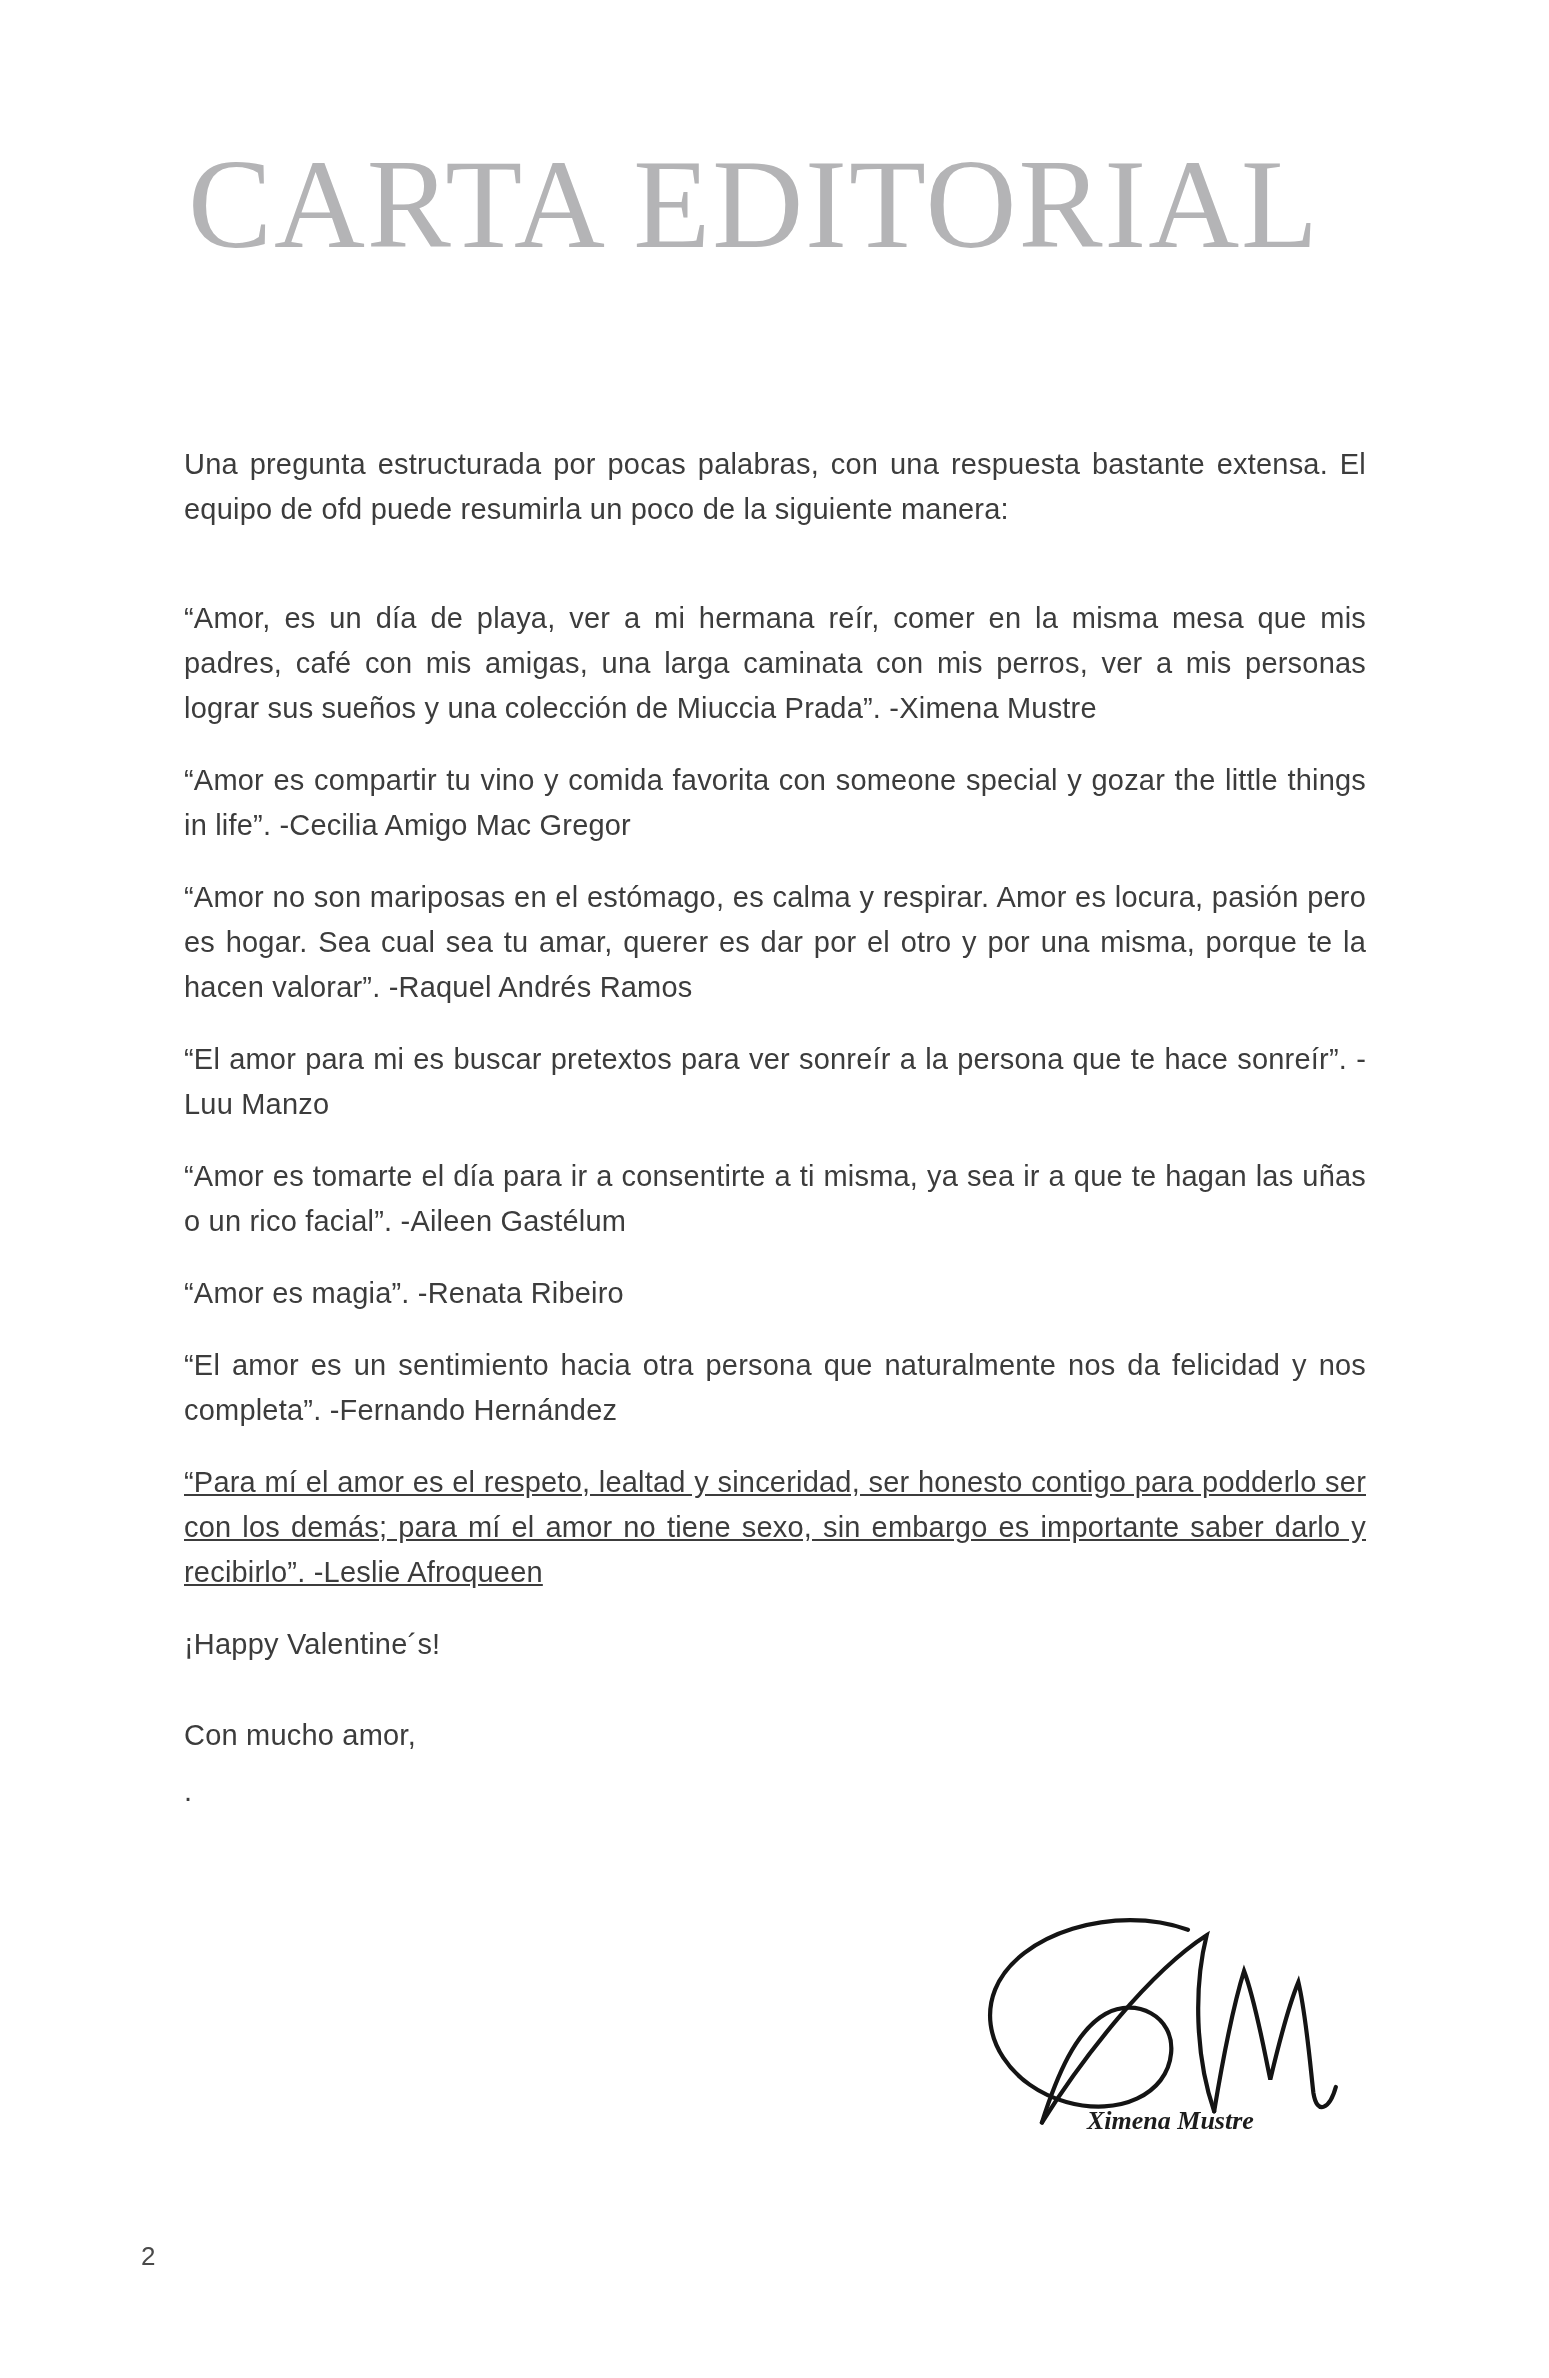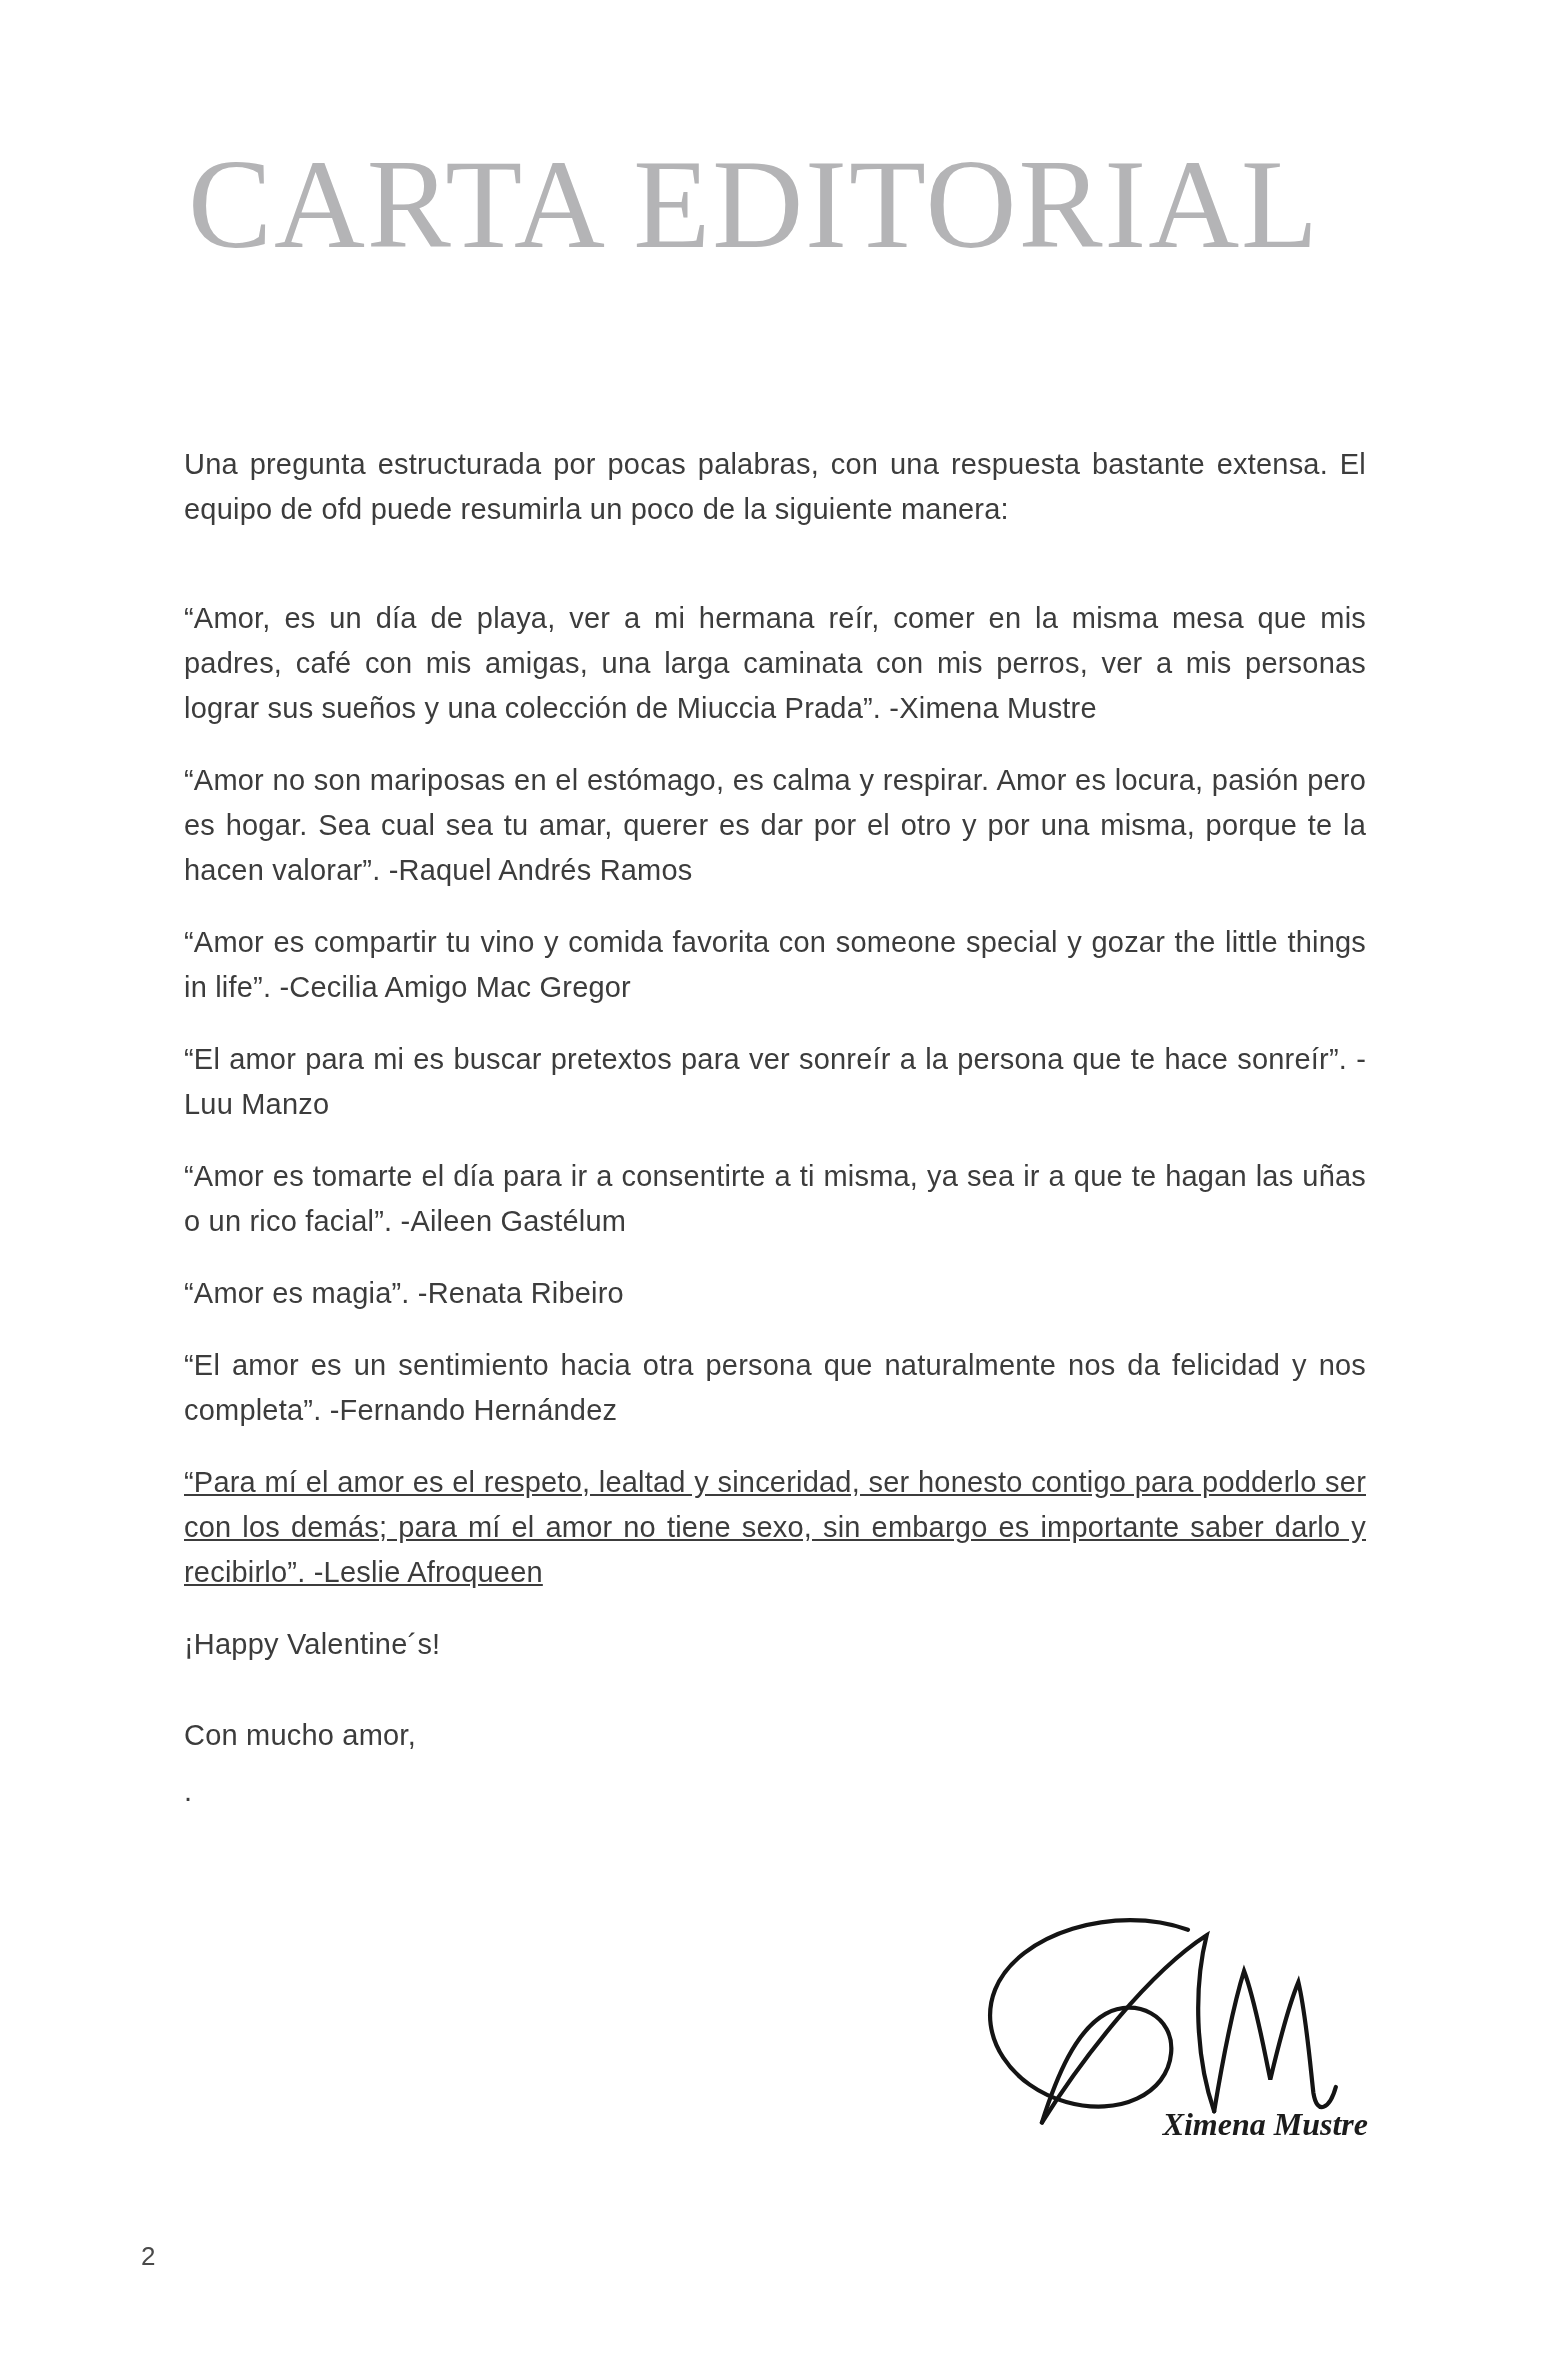--- a/index.html
+++ b/index.html
@@ -69,25 +69,24 @@
     left: 937px;
     top: 1911px;
     width: 412px;
     height: 234px;
   }
   .signature-name {
     position: absolute;
     left: 1087px;
     top: 2106px;
     width: 281px;
-    text-align: right;
     font-family: "Liberation Serif", serif;
     font-style: italic;
     font-weight: 600;
-    font-size: 32px;
+    font-size: 26px;
     color: #1c1c1c;
   }
   .page-number {
     position: absolute;
     left: 141px;
     top: 2241px;
     font-size: 26px;
     color: #4a4a4a;
   }
 </style>
@@ -97,23 +96,23 @@
 <div class="page">
 
   <div class="title">CARTA EDITORIAL</div>
 
   <div class="body-text">
 
     <p class="intro">Una pregunta estructurada por pocas palabras, con una respuesta bastante extensa. El equipo de ofd puede resumirla un poco de la siguiente manera:</p>
 
     <p>“Amor, es un día de playa, ver a mi hermana reír, comer en la misma mesa que mis padres, café con mis amigas, una larga caminata con mis perros, ver a mis personas lograr sus sueños y una colección de Miuccia Prada”. -Ximena Mustre</p>
 
+    <p>“Amor es compartir tu vino y comida favorita con someone special y gozar the little things in life”. -Cecilia Amigo Mac Gregor</p>
+
     <p>“Amor no son mariposas en el estómago, es calma y respirar. Amor es locura, pasión pero es hogar. Sea cual sea tu amar, querer es dar por el otro y por una misma, porque te la hacen valorar”. -Raquel Andrés Ramos</p>
-
-    <p>“Amor es compartir tu vino y comida favorita con someone special y gozar the little things in life”. -Cecilia Amigo Mac Gregor</p>
 
     <p>“El amor para mi es buscar pretextos para ver sonreír a la persona que te hace sonreír”. -Luu Manzo</p>
 
     <p>“Amor es tomarte el día para ir a consentirte a ti misma, ya sea ir a que te hagan las uñas o un rico facial”. -Aileen Gastélum</p>
 
     <p>“Amor es magia”. -Renata Ribeiro</p>
 
     <p>“El amor es un sentimiento hacia otra persona que naturalmente nos da felicidad y nos completa”. -Fernando Hernández</p>
 
     <p class="last-quote">“Para mí el amor es el respeto, lealtad y sinceridad, ser honesto contigo para podderlo ser con los demás; para mí el amor no tiene sexo, sin embargo es importante saber darlo y recibirlo”. -Leslie Afroqueen</p>

